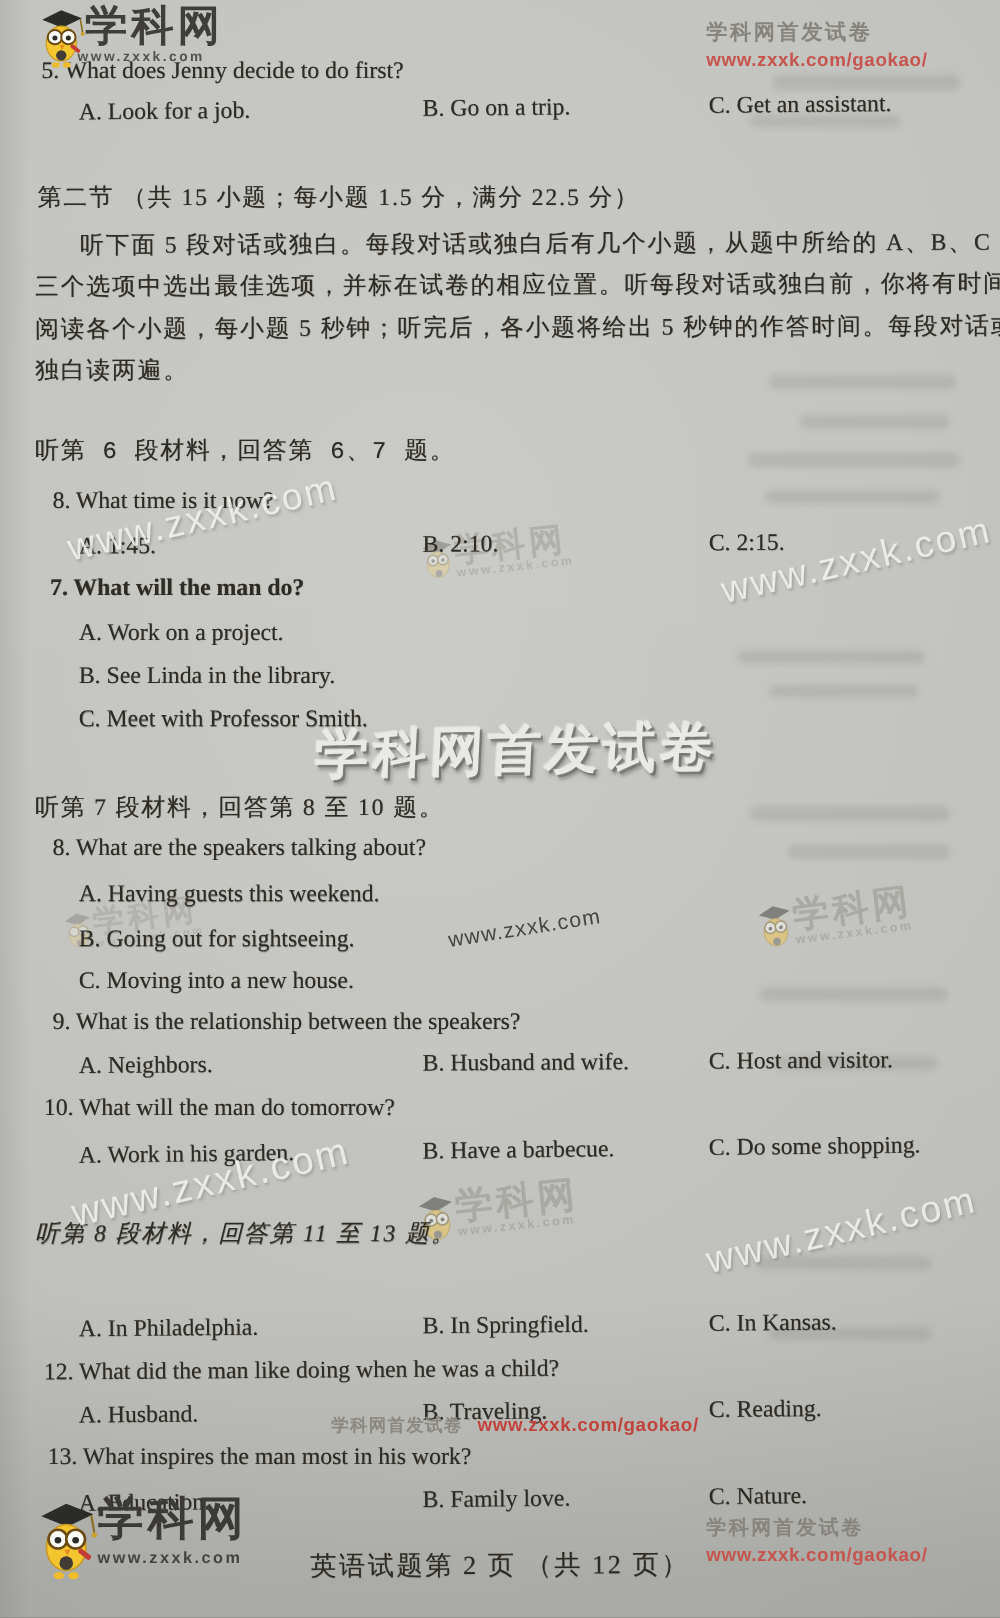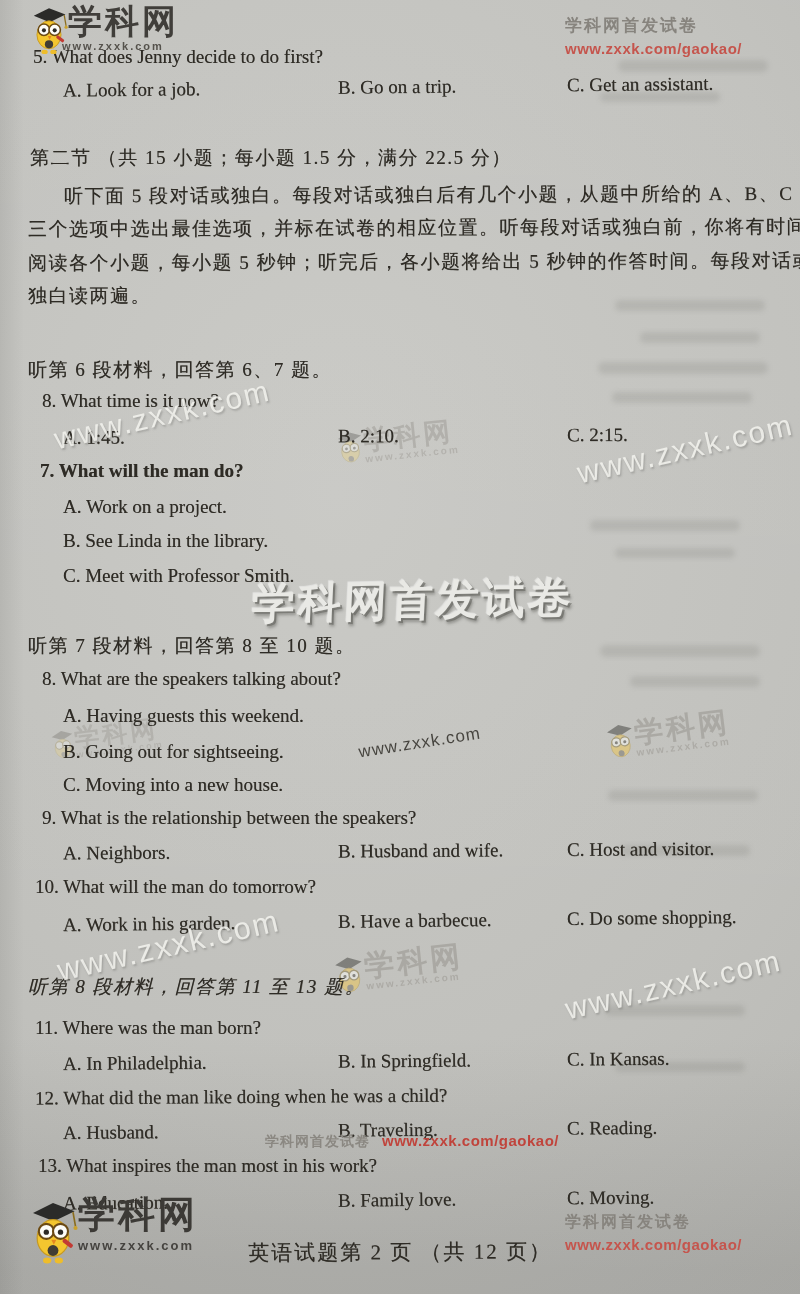--- a/index.html
+++ b/index.html
@@ -109,21 +109,21 @@
     <span class="opt oB">B. Go on a trip.</span>
     <span class="opt oC">C. Get an assistant.</span>
   </div>
 
   <div class="abs ink cn" style="left:30px;top:145px;">第二节 （共 15 小题；每小题 1.5 分，满分 22.5 分）</div>
   <div class="abs ink cn" style="left:64px;top:182px;transform:rotate(-0.2deg);">听下面 5 段对话或独白。每段对话或独白后有几个小题，从题中所给的 A、B、C</div>
   <div class="abs ink cn" style="left:28px;top:215px;transform:rotate(-0.2deg);">三个选项中选出最佳选项，并标在试卷的相应位置。听每段对话或独白前，你将有时间</div>
   <div class="abs ink cn" style="left:28px;top:249px;transform:rotate(-0.2deg);">阅读各个小题，每小题 5 秒钟；听完后，各小题将给出 5 秒钟的作答时间。每段对话或</div>
   <div class="abs ink cn" style="left:28px;top:283px;">独白读两遍。</div>
 
-  <div class="abs ink cn" style="left:28px;top:357px;">听第 6 段材料，回答第 6、7 题。</div>
+  <div class="abs ink cn" style="left:28px;top:347px;font-family:Liberation Mono, monospace;">听第 6 段材料，回答第 6、7 题。</div>
   <div class="abs ink en" style="left:42px;top:390px;">8. What time is it now?</div>
   <div class="opt-row" style="top:425px;transform:rotate(-0.3deg);">
     <span class="opt oA">A. 1:45.</span>
     <span class="opt oB">B. 2:10.</span>
     <span class="opt oC">C. 2:15.</span>
   </div>
   <div class="abs ink en" style="left:40px;top:460px;font-weight:bold;">7. What will the man do?</div>
   <div class="abs ink en" style="left:63px;top:496px;">A. Work on a project.</div>
   <div class="abs ink en" style="left:63px;top:530px;text-align:right;">B. See Linda in the library.</div>
   <div class="abs ink en" style="left:63px;top:565px;">C. Meet with Professor Smith.</div>
@@ -213,21 +213,20 @@
         <circle cx="39" cy="41" r="3" fill="#55524c"></circle>
       <circle cx="30" cy="63" r="6" fill="#7a766c"></circle>
     </svg>
     <div class="txt">
       <div class="name" style="font-size:30px;">学科网</div>
       <div class="url" style="font-size:10px;">www.zxxk.com</div>
     </div>
   </div>
 
   <div class="abs ink cn" style="left:28px;top:974px;font-style:italic;">听第 8 段材料，回答第 11 至 13 题。</div>
-  <div class="abs ink en" style="left:35px;top:1017px;">11. Where was the man born?</div>
   <div class="opt-row" style="top:1050px;transform:rotate(-0.5deg);">
     <span class="opt oA">A. In Philadelphia.</span>
     <span class="opt oB">B. In Springfield.</span>
     <span class="opt oC">C. In Kansas.</span>
   </div>
   <div class="abs ink en" style="left:35px;top:1086px;transform:rotate(-0.4deg);">12. What did the man like doing when he was a child?</div>
   <div class="opt-row" style="top:1119px;transform:rotate(-0.5deg);">
     <span class="opt oA">A. Husband.</span>
     <span class="opt oB">B. Traveling.</span>
     <span class="opt oC">C. Reading.</span>
@@ -235,21 +234,21 @@
 
   <div class="stamp stamp-mid" style="left:265px;top:1132px;">
     <span class="g">学科网首发试卷</span>
     <span class="r">www.zxxk.com/gaokao/</span>
   </div>
 
   <div class="abs ink en" style="left:38px;top:1155px;">13. What inspires the man most in his work?</div>
   <div class="opt-row" style="top:1189px;transform:rotate(-0.6deg);">
     <span class="opt oA">A. Education.</span>
     <span class="opt oB">B. Family love.</span>
-    <span class="opt oC">C. Moving.</span>
+    <span class="opt oC">C. Nature.</span>
   </div>
 
   <div class="logo logo-bottom" style="left:28px;top:1196px;">
     <svg class="owl" width="50" height="74" viewBox="0 0 60 84">
       <polygon points="6,18 30,6 56,16 31,28" fill="#2b2b29"></polygon>
       <path d="M54 17 L57 34" stroke="#8a6d1f" stroke-width="2" fill="none"></path>
       <circle cx="57" cy="36" r="2.5" fill="#caa12c"></circle>
       <ellipse cx="30" cy="48" rx="19" ry="22" fill="#f3c62f" stroke="#c79a22" stroke-width="1.5"></ellipse>
       <circle cx="22" cy="40" r="9" fill="#fdfdf8" stroke="#6b4a14" stroke-width="2.5"></circle>
       <circle cx="39" cy="40" r="9" fill="#fdfdf8" stroke="#6b4a14" stroke-width="2.5"></circle>

